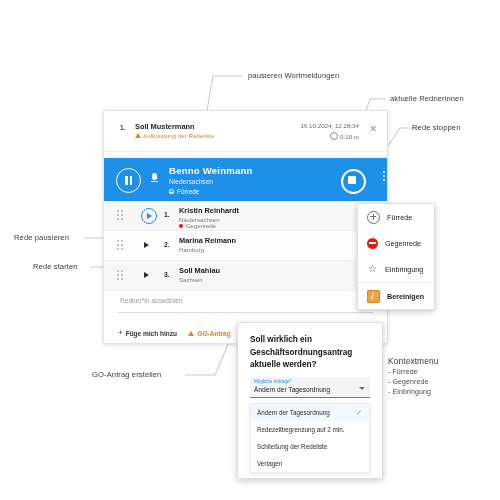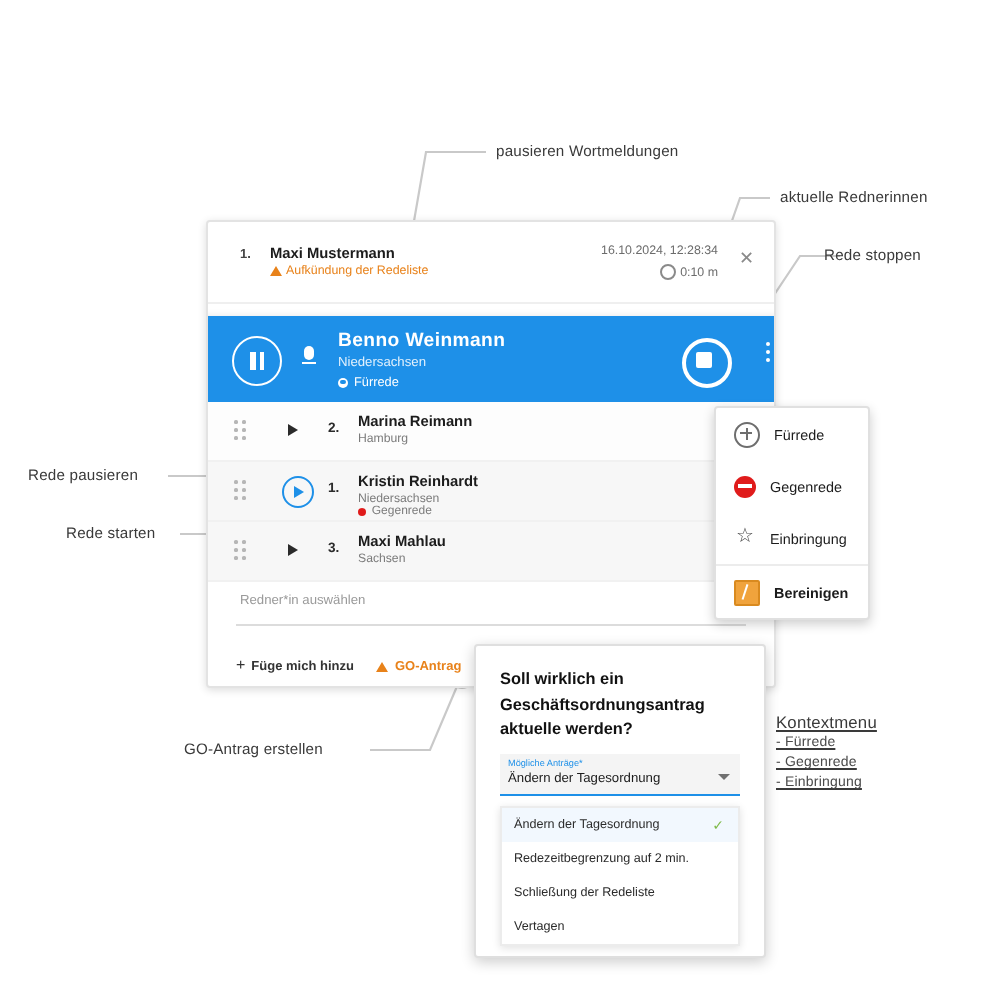--- a/index.html
+++ b/index.html
@@ -142,32 +142,32 @@
     <circle class="dot" cx="363" cy="276" r="6"></circle>
   </svg>
 
   <div class="anno" style="left:248px;top:71px;">pausieren Wortmeldungen</div>
   <div class="anno" style="left:390px;top:94px;">aktuelle Rednerinnen</div>
   <div class="anno" style="left:412px;top:123px;">Rede stoppen</div>
   <div class="anno" style="left:14px;top:233px;">Rede pausieren</div>
   <div class="anno" style="left:33px;top:262px;">Rede starten</div>
   <div class="anno" style="left:92px;top:370px;">GO-Antrag erstellen</div>
 
-  <div class="anno multi" style="left:388px;top:355px;width:105px;text-decoration:underline;">
+  <div class="anno multi" style="left:388px;top:355px;width:105px;">
     <div style="font-size:8.4px;">Kontextmenu</div>
     <div class="sub">- Fürrede</div>
     <div class="sub">- Gegenrede</div>
     <div class="sub">- Einbringung</div>
   </div>
 
   <div class="card">
 
     <div class="past">
       <div class="idx">1.</div>
-      <div class="nm">Maxi Mustermann</div>
+      <div class="nm">Soll Mustermann</div>
       <div class="warn">
         <span class="tri"></span>
         <span>Aufkündung der Redeliste</span>
       </div>
       <div class="tstamp">16.10.2024, 12:28:34</div>
       <div class="dur">
         <span class="clockico"></span>
         <span>0:10 m</span>
       </div>
       <div class="xbtn">✕</div>
@@ -190,40 +190,20 @@
       </div>
       <div class="stopbtn"></div>
       <div class="kebab">
         <s></s>
           <s></s>
           <s></s>
       </div>
     </div>
 
     <div class="queue">
-
-      <div class="qrow alt">
-        <div class="drag">
-            <s></s>
-            <s></s>
-            <s></s>
-            <s></s>
-            <s></s>
-            <s></s>
-          </div>
-        <div class="playplain"></div>
-        <div class="qnum">2.</div>
-        <div class="qnm">Marina Reimann</div>
-        <div class="qst">Hamburg</div>
-        <div class="qkebab">
-            <s></s>
-            <s></s>
-            <s></s>
-          </div>
-      </div>
 
       <div class="qrow">
         <div class="drag">
             <s></s>
             <s></s>
             <s></s>
             <s></s>
             <s></s>
             <s></s>
           </div>
@@ -237,32 +217,52 @@
           <span class="bul"></span>
           <span>Gegenrede</span>
         </div>
         <div class="qkebab">
             <s></s>
             <s></s>
             <s></s>
           </div>
       </div>
 
+      <div class="qrow alt">
+        <div class="drag">
+            <s></s>
+            <s></s>
+            <s></s>
+            <s></s>
+            <s></s>
+            <s></s>
+          </div>
+        <div class="playplain"></div>
+        <div class="qnum">2.</div>
+        <div class="qnm">Marina Reimann</div>
+        <div class="qst">Hamburg</div>
+        <div class="qkebab">
+            <s></s>
+            <s></s>
+            <s></s>
+          </div>
+      </div>
+
       <div class="qrow">
         <div class="drag">
             <s></s>
             <s></s>
             <s></s>
             <s></s>
             <s></s>
             <s></s>
           </div>
         <div class="playplain"></div>
         <div class="qnum">3.</div>
-        <div class="qnm">Maxi Mahlau</div>
+        <div class="qnm">Soll Mahlau</div>
         <div class="qst">Sachsen</div>
         <div class="qkebab">
             <s></s>
             <s></s>
             <s></s>
           </div>
       </div>
     </div>
 
     <div class="selbox">

